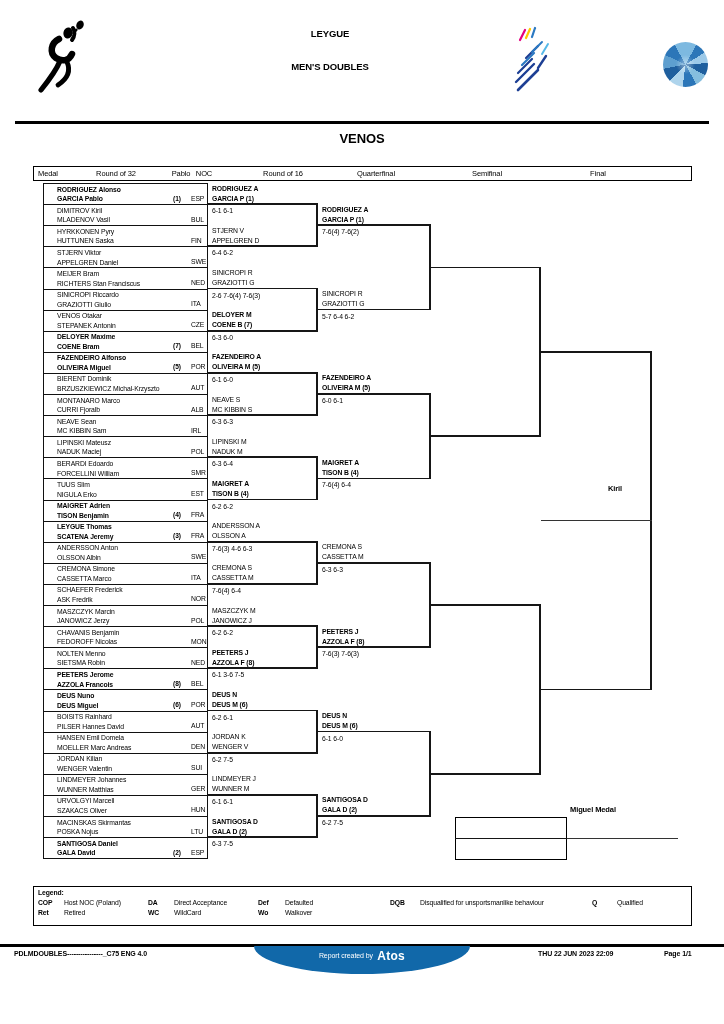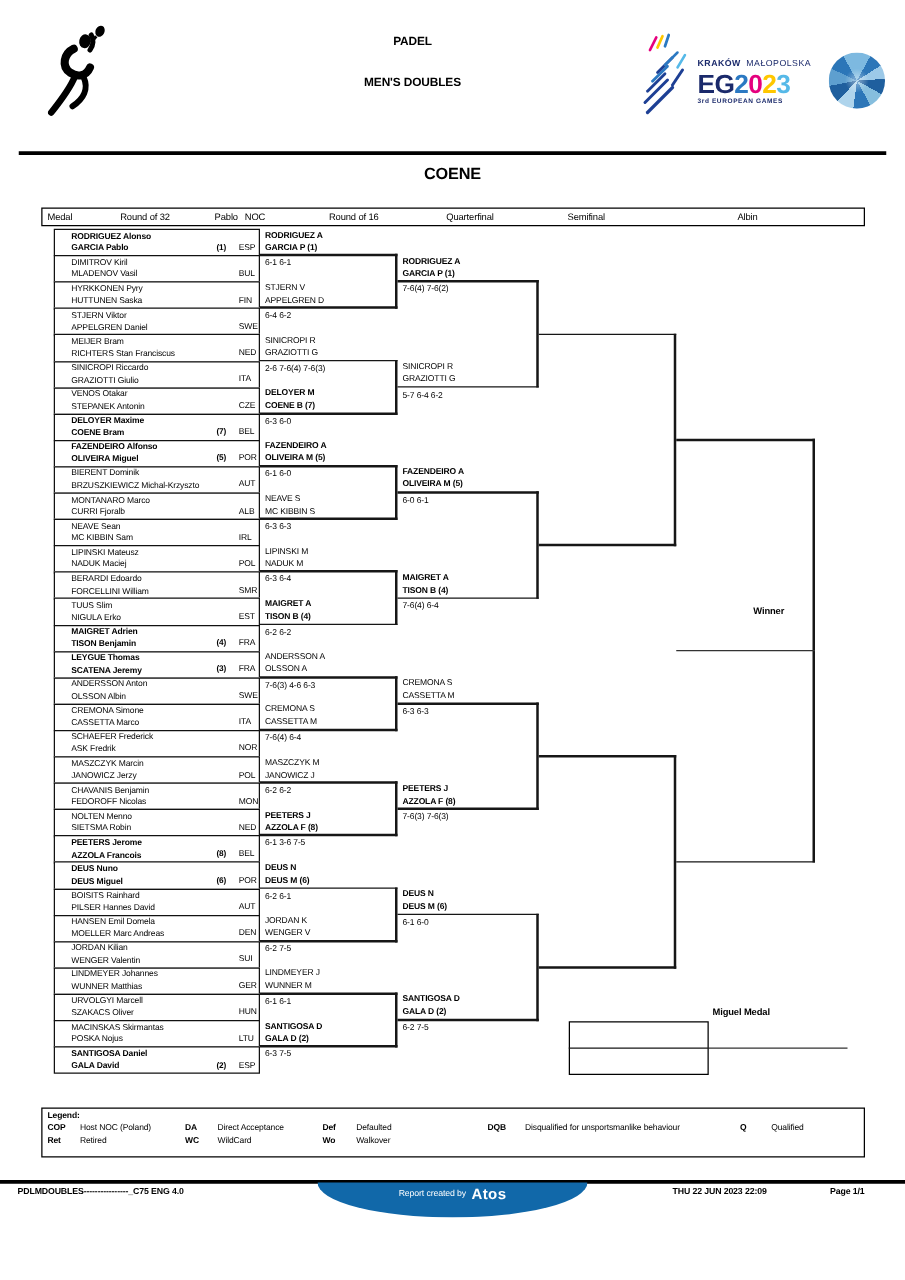--- a/index.html
+++ b/index.html
@@ -54,62 +54,52 @@
   <svg class="abs" style="left:38px;top:16px;" width="64" height="94" viewBox="0 0 64 94">
     <ellipse cx="42" cy="9" rx="3.6" ry="4.6" fill="#000" transform="rotate(25 42 9)"></ellipse>
     <line x1="39" y1="13" x2="35" y2="18" stroke="#000" stroke-width="2.4"></line>
     <ellipse cx="30" cy="17" rx="4.6" ry="5.6" fill="#000" transform="rotate(12 30 17)"></ellipse>
     <path d="M21,23 C13,27 11,37 18,42 C24,46 31,45 34,38" fill="none" stroke="#000" stroke-width="6.5" stroke-linecap="round"></path>
     <path d="M34,24 C37,20 37,15 35,12" fill="none" stroke="#000" stroke-width="4" stroke-linecap="round"></path>
     <path d="M22,45 C18,55 11,64 3,74" fill="none" stroke="#000" stroke-width="5.2" stroke-linecap="round"></path>
     <path d="M29,46 C33,55 29,63 20,69" fill="none" stroke="#000" stroke-width="4.8" stroke-linecap="round"></path>
   </svg>
 
-  <div class="abs evt-title cc" style="left:330px;top:28px;">PADEL</div>
+  <div class="abs evt-title cc" style="left:330px;top:28px;">LEYGUE</div>
   <div class="abs evt-title cc" style="left:330px;top:61px;">MEN'S DOUBLES</div>
 
   <svg class="abs" style="left:512px;top:24px;" width="42" height="74" viewBox="0 0 42 74">
     <g stroke-linecap="round">
       <line x1="6" y1="66" x2="26" y2="46" stroke="#1d3f94" stroke-width="2.6"></line>
       <line x1="4" y1="58" x2="22" y2="40" stroke="#1d3f94" stroke-width="2.4"></line>
       <line x1="6" y1="49" x2="20" y2="35" stroke="#1d3f94" stroke-width="2.2"></line>
       <line x1="10" y1="41" x2="22" y2="29" stroke="#2b79c2" stroke-width="2.2"></line>
       <line x1="14" y1="34" x2="26" y2="22" stroke="#1d3f94" stroke-width="2.2"></line>
       <line x1="20" y1="28" x2="30" y2="18" stroke="#2b79c2" stroke-width="2"></line>
       <line x1="26" y1="44" x2="34" y2="32" stroke="#1d3f94" stroke-width="2.4"></line>
       <line x1="30" y1="30" x2="36" y2="20" stroke="#56b9e8" stroke-width="2"></line>
       <line x1="8" y1="16" x2="13" y2="6" stroke="#e5007e" stroke-width="2.2"></line>
       <line x1="14" y1="14" x2="18" y2="5" stroke="#ffc700" stroke-width="2.2"></line>
       <line x1="20" y1="13" x2="23" y2="4" stroke="#2b79c2" stroke-width="2.2"></line>
     </g>
   </svg>
-  <div class="abs" style="left:558px;top:40px;width:110px;">
-    <div>
-      <span class="eg-city">KRAKÓW</span>
-      <span class="eg-region">MAŁOPOLSKA</span>
-    </div>
-    <div class="eg-big">
-      <span id="eg-word" style="color:#1b2a6b;">EG</span><span id="eg-year"><span style="color: rgb(43, 121, 194);">2</span><span style="color: rgb(229, 0, 126);">0</span><span style="color: rgb(255, 199, 0);">2</span><span style="color: rgb(86, 185, 232);">3</span></span>
-    </div>
-    <div class="eg-sub">3rd EUROPEAN GAMES</div>
-  </div>
   <div class="abs globe" style="left:663px;top:42px;width:45px;height:45px;"></div>
 
   <div class="abs rule" style="left:15px;top:121px;width:694px;height:3px;"></div>
-  <div class="abs draw-title cc" style="left:362px;top:131px;">COENE</div>
+  <div class="abs draw-title cc" style="left:362px;top:131px;">VENOS</div>
 
   <div class="abs colbar" style="left:33px;top:166px;width:659px;height:15px;">
     <span style="left:4px;">Medal</span>
     <span class="cc" style="left:82px;text-align:center;">Round of 32</span>
     <span class="cc" style="left:147px;">Pablo</span>
     <span class="cc" style="left:170px;">NOC</span>
     <span class="cc" style="left:229px;padding-left:40px;">Round of 16</span>
     <span class="cc" style="left:342px;">Quarterfinal</span>
-    <span class="cc" style="left:435px;">Semifinal</span>
-    <span class="cc" style="left:564px;">Albin</span>
+    <span class="cc" style="left:453px;">Semifinal</span>
+    <span class="cc" style="left:564px;">Final</span>
   </div>
 
   <div id="bracket" class="abs" style="left:0;top:0;width:724px;height:900px;">
       <div class="team" style="left: 43px; top: 183px; width: 165px; height: 22.4px;">
         <div class="tname b" style="top: 0.5px;">RODRIGUEZ Alonso</div>
         <div class="tname b" style="top: 10.3px;">GARCIA Pablo</div>
         <div class="tseed">(1)</div>
         <div class="tnoc">ESP</div>
       </div>
       <div class="team" style="left: 43px; top: 204.1px; width: 165px; height: 22.4px;">
@@ -435,21 +425,21 @@
       <div class="bline" style="left: 431px; top: 604.1px; width: 110px; height: 1.8px;"></div>
       <div class="bline" style="left: 431px; top: 772.9px; width: 110px; height: 1.8px;"></div>
       <div class="bline" style="left: 539.2px; top: 266.5px; width: 1.8px; height: 170.6px;"></div>
       <div class="bline" style="left: 539.2px; top: 604.1px; width: 1.8px; height: 170.6px;"></div>
       <div class="bline" style="left: 541px; top: 350.9px; width: 111px; height: 1.8px;"></div>
       <div class="bline" style="left: 541px; top: 688.5px; width: 111px; height: 1.8px;"></div>
       <div class="bline" style="left: 650.2px; top: 350.9px; width: 1.8px; height: 339.4px;"></div>
       <div class="thin" style="left: 541px; top: 520.1px; width: 111px; height: 1px;"></div>
     </div>
 
-  <div class="abs winner-lbl ctr" style="left:560px;top:484px;width:110px;">Winner</div>
+  <div class="abs winner-lbl ctr" style="left:560px;top:484px;width:110px;">Kiril</div>
 
   <div class="abs bronze-box" style="left:455px;top:817px;width:112px;height:43px;"></div>
   <div class="abs bline" style="left:455px;top:837.6px;width:112px;height:1.5px;"></div>
   <div class="abs thin" style="left:567px;top:838px;width:111px;height:1px;"></div>
   <div class="abs winner-lbl" style="left:570px;top:805px;">Miguel Medal</div>
 
   <div class="abs legend-box" style="left:33px;top:886px;width:659px;height:40px;"></div>
   <span class="lg b" style="left:38px;top:889px;">Legend:</span>
   <span class="lg b" style="left:38px;top:899px;">COP</span>
   <span class="lg" style="left:64px;top:899px;">Host NOC (Poland)</span>

